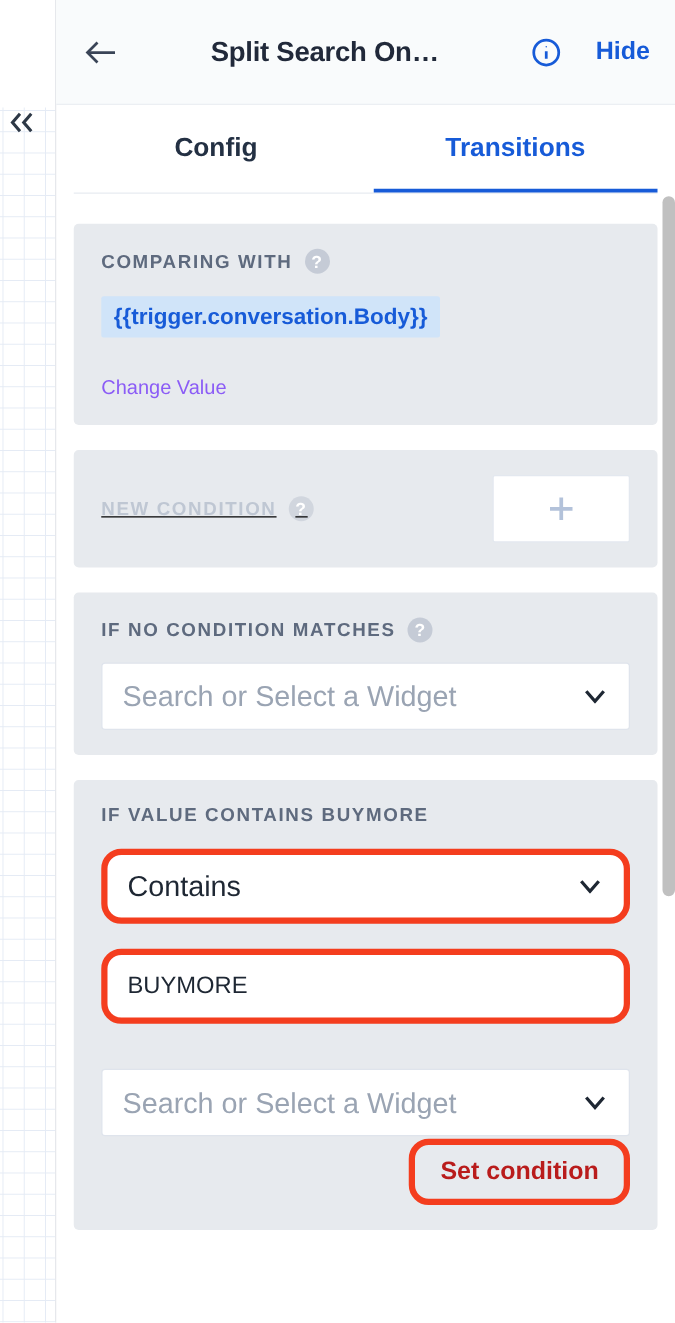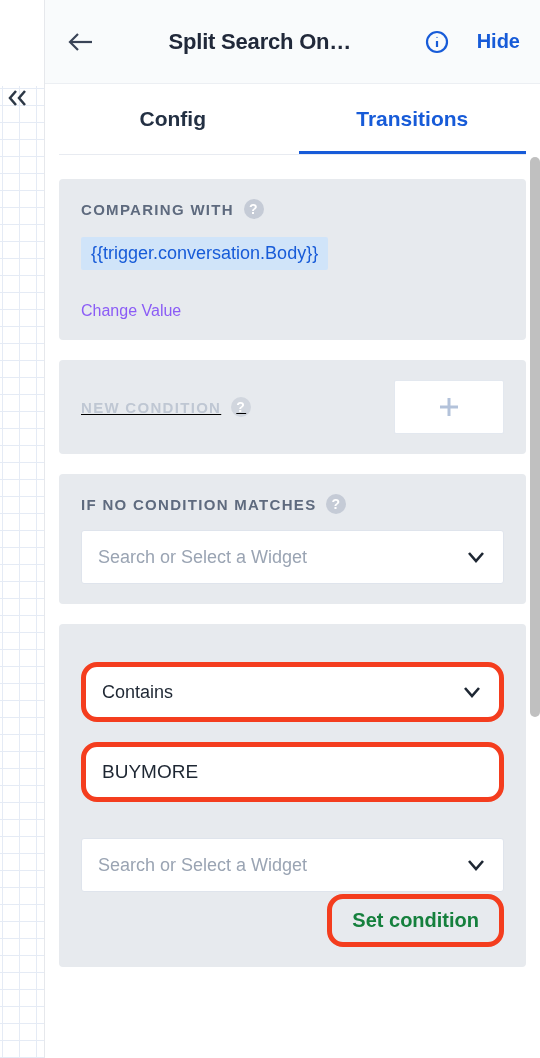--- a/index.html
+++ b/index.html
@@ -47,51 +47,51 @@
     .sec-heading {
       display: flex; align-items: center; gap: 10px; color: #5e6a7e; letter-spacing: 1.3px;
       font-size: 15px; font-weight: 600; text-transform: uppercase;
     }
     .help-dot {
       width: 20px; height: 20px; border-radius: 50%; background: #c5cbd6; color: #fff;
       display: inline-flex; align-items: center; justify-content: center; font-size: 14px; font-weight: 700;
     }
     .code-chip {
       display: inline-block; background: #d0e4f9; color: #175bd8; padding: 6px 10px;
-      font-size: 18px; font-weight: 400; margin-top: 18px; border-radius: 2px; user-select: text;
+      font-size: 18px; font-weight: 700; margin-top: 18px; border-radius: 2px; user-select: text;
     }
     .plain-link { color: #8b5cf6; font-size: 16px; font-weight: 500; cursor: pointer; margin-top: 32px; display: inline-block; }
     .new-cond-row { display: flex; align-items: center; justify-content: space-between; text-decoration: underline; }
     .new-cond-label {
       display: flex; align-items: center; gap: 10px; color: #bfc7d3; letter-spacing: 1.3px;
       font-size: 15px; font-weight: 600;
     }
     .plus-btn {
       width: 110px; height: 54px; background: #fff; border: 1px solid #e3e8ef;
       display: flex; align-items: center; justify-content: center; border-radius: 2px; cursor: pointer;
     }
     .plus-btn svg { stroke: #b3c2da; stroke-width: 3; fill: none; }
     .combo {
       width: 100%; height: 54px; background: #fff; border: 1px solid #dfe4ec; border-radius: 3px;
       display: flex; align-items: center; padding: 0 16px; margin-top: 16px; cursor: pointer;
     }
     .combo.muted .combo-text { color: #9aa4b3; }
-    .combo-text { flex: 1; font-size: 18px; color: #1e2733; }
+    .combo-text { flex: 1; font-size: 23px; color: #1e2733; }
     .chev { width: 22px; height: 22px; display: flex; align-items: center; justify-content: center; }
     .chev svg { stroke: #1e2733; stroke-width: 2.6; fill: none; }
     .text-input {
       width: 100%; height: 54px; background: #fff; border: 1px solid #dfe4ec; border-radius: 3px;
       padding: 0 16px; font-size: 19px; color: #1e2733; display: flex; align-items: center;
     }
     .hl { border: 5px solid #f43d1e; border-radius: 16px; }
     .combo.hl, .text-input.hl { height: 60px; gap: 14px; }
     .gap { height: 20px; }
     .set-row { display: flex; justify-content: flex-end; padding-top: 2px; }
     .set-btn {
-      padding: 10px 20px; color: #15803d; font-size: 20px; font-weight: 600; background: transparent;
+      padding: 10px 20px; color: #b91c1c; font-size: 20px; font-weight: 600; background: transparent;
       cursor: pointer; border: 5px solid #f43d1e; border-radius: 16px;
     }
     .scrollbar {
       position: absolute; right: 0; top: 2px; width: 10px; height: 560px; background: #c0c0c0; border-radius: 6px;
     }
   </style>
 </head>
 <body>
 
 <div class="canvas-grid"></div>
@@ -166,20 +166,23 @@
           <span class="combo-text">Search or Select a Widget</span>
           <span class="chev">
             <svg width="18" height="12" viewBox="0 0 18 12">
                 <polyline points="2,2 9,10 16,2"></polyline>
               </svg>
           </span>
         </div>
       </div>
 
       <div class="card">
+        <div class="sec-heading" style="color:#5e6a7e;">
+          <span>IF VALUE CONTAINS BUYMORE</span>
+        </div>
 
         <div class="combo hl" style="margin-top:18px;">
           <span class="combo-text">Contains</span>
           <span class="chev">
             <svg width="18" height="12" viewBox="0 0 18 12">
                 <polyline points="2,2 9,10 16,2"></polyline>
               </svg>
           </span>
         </div>
 

